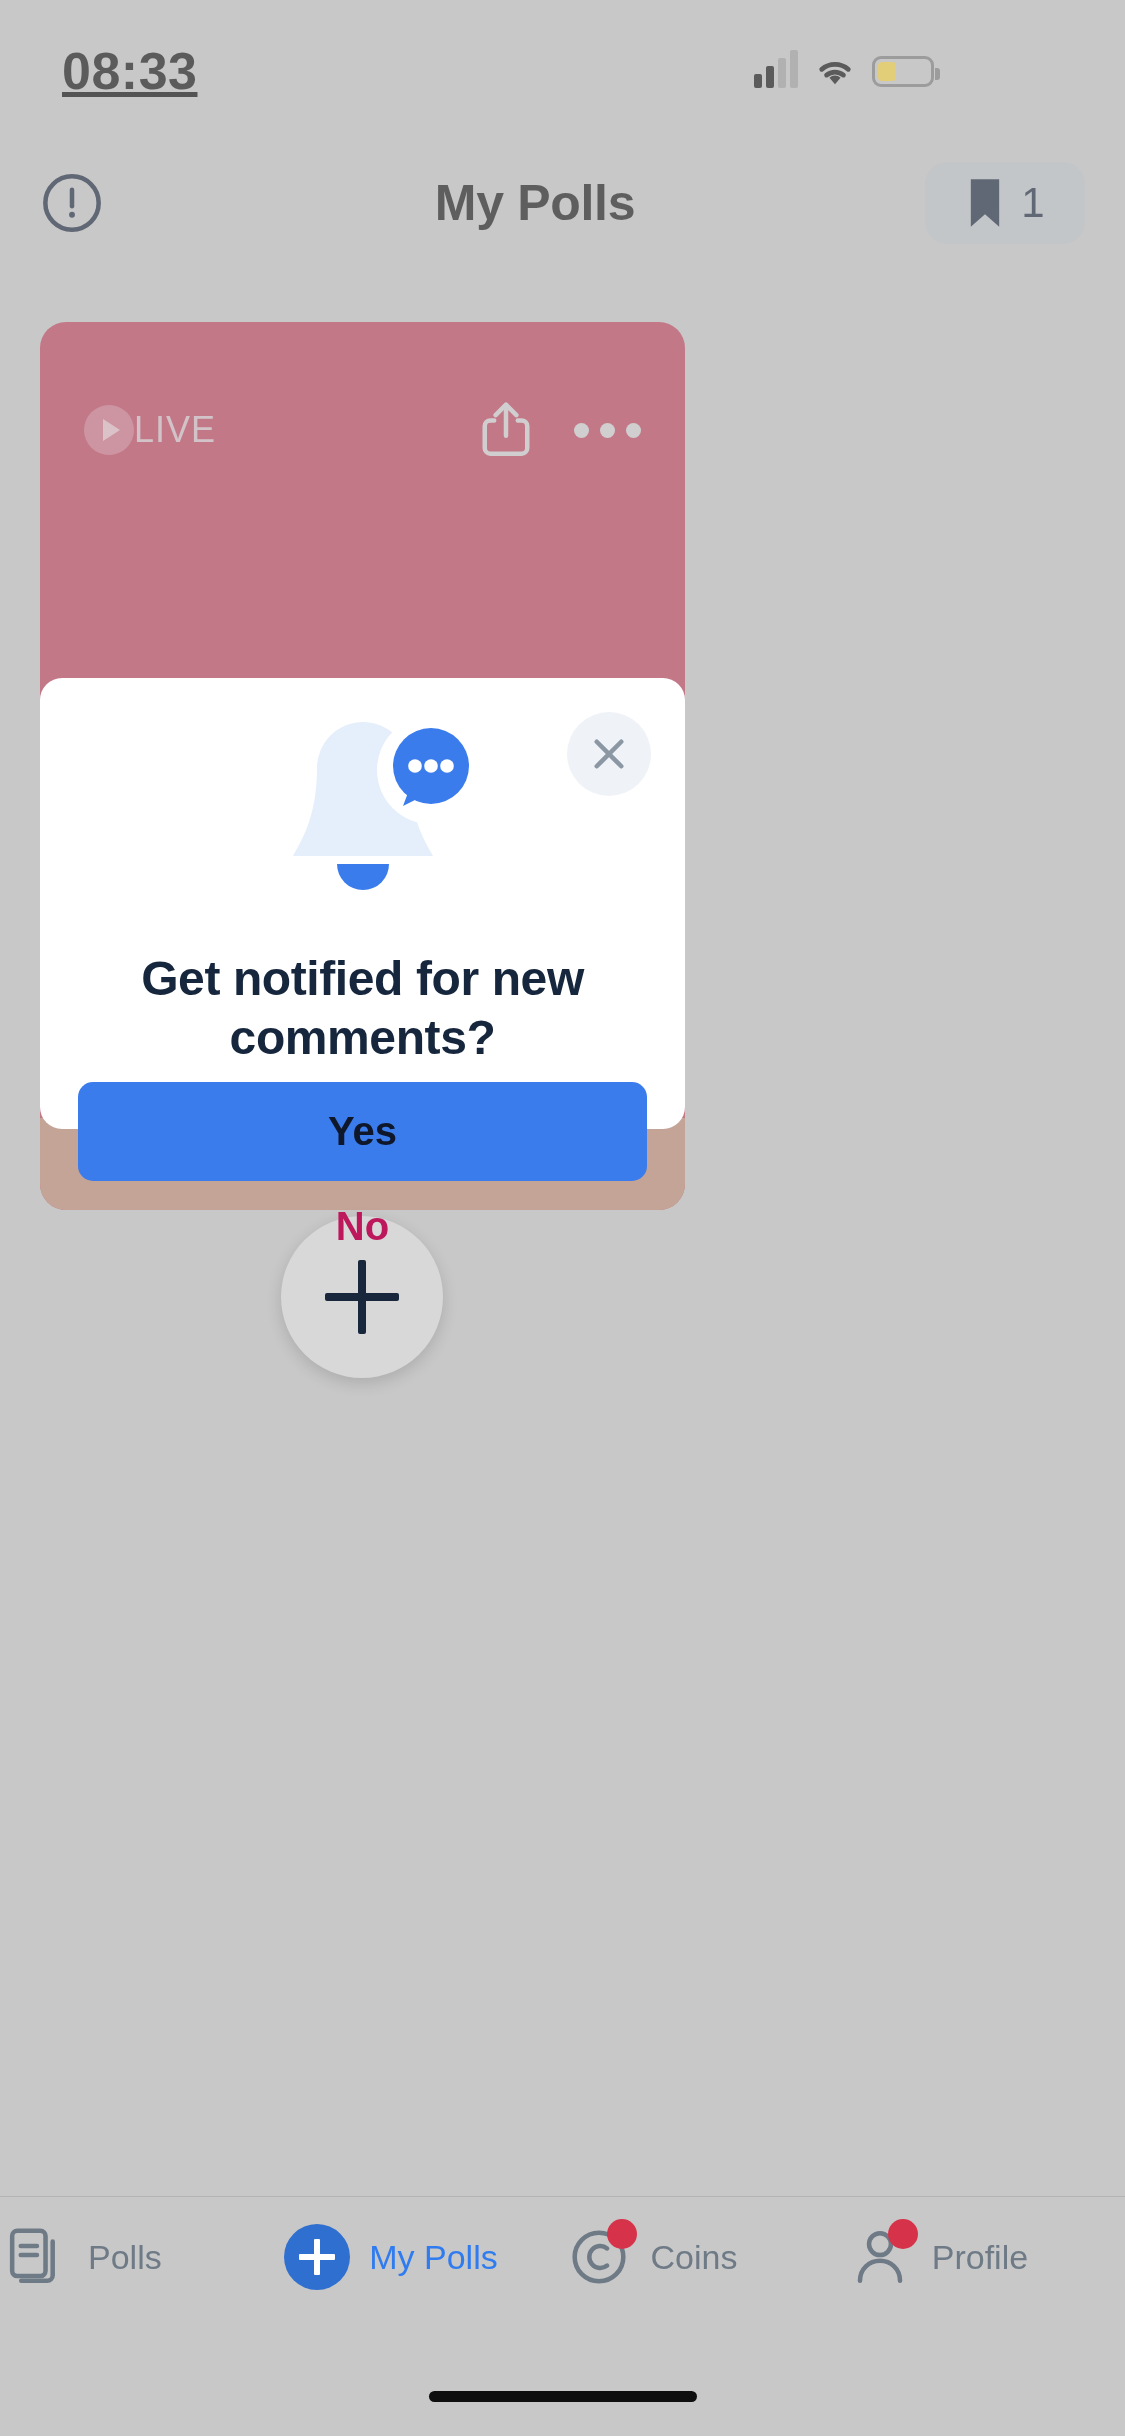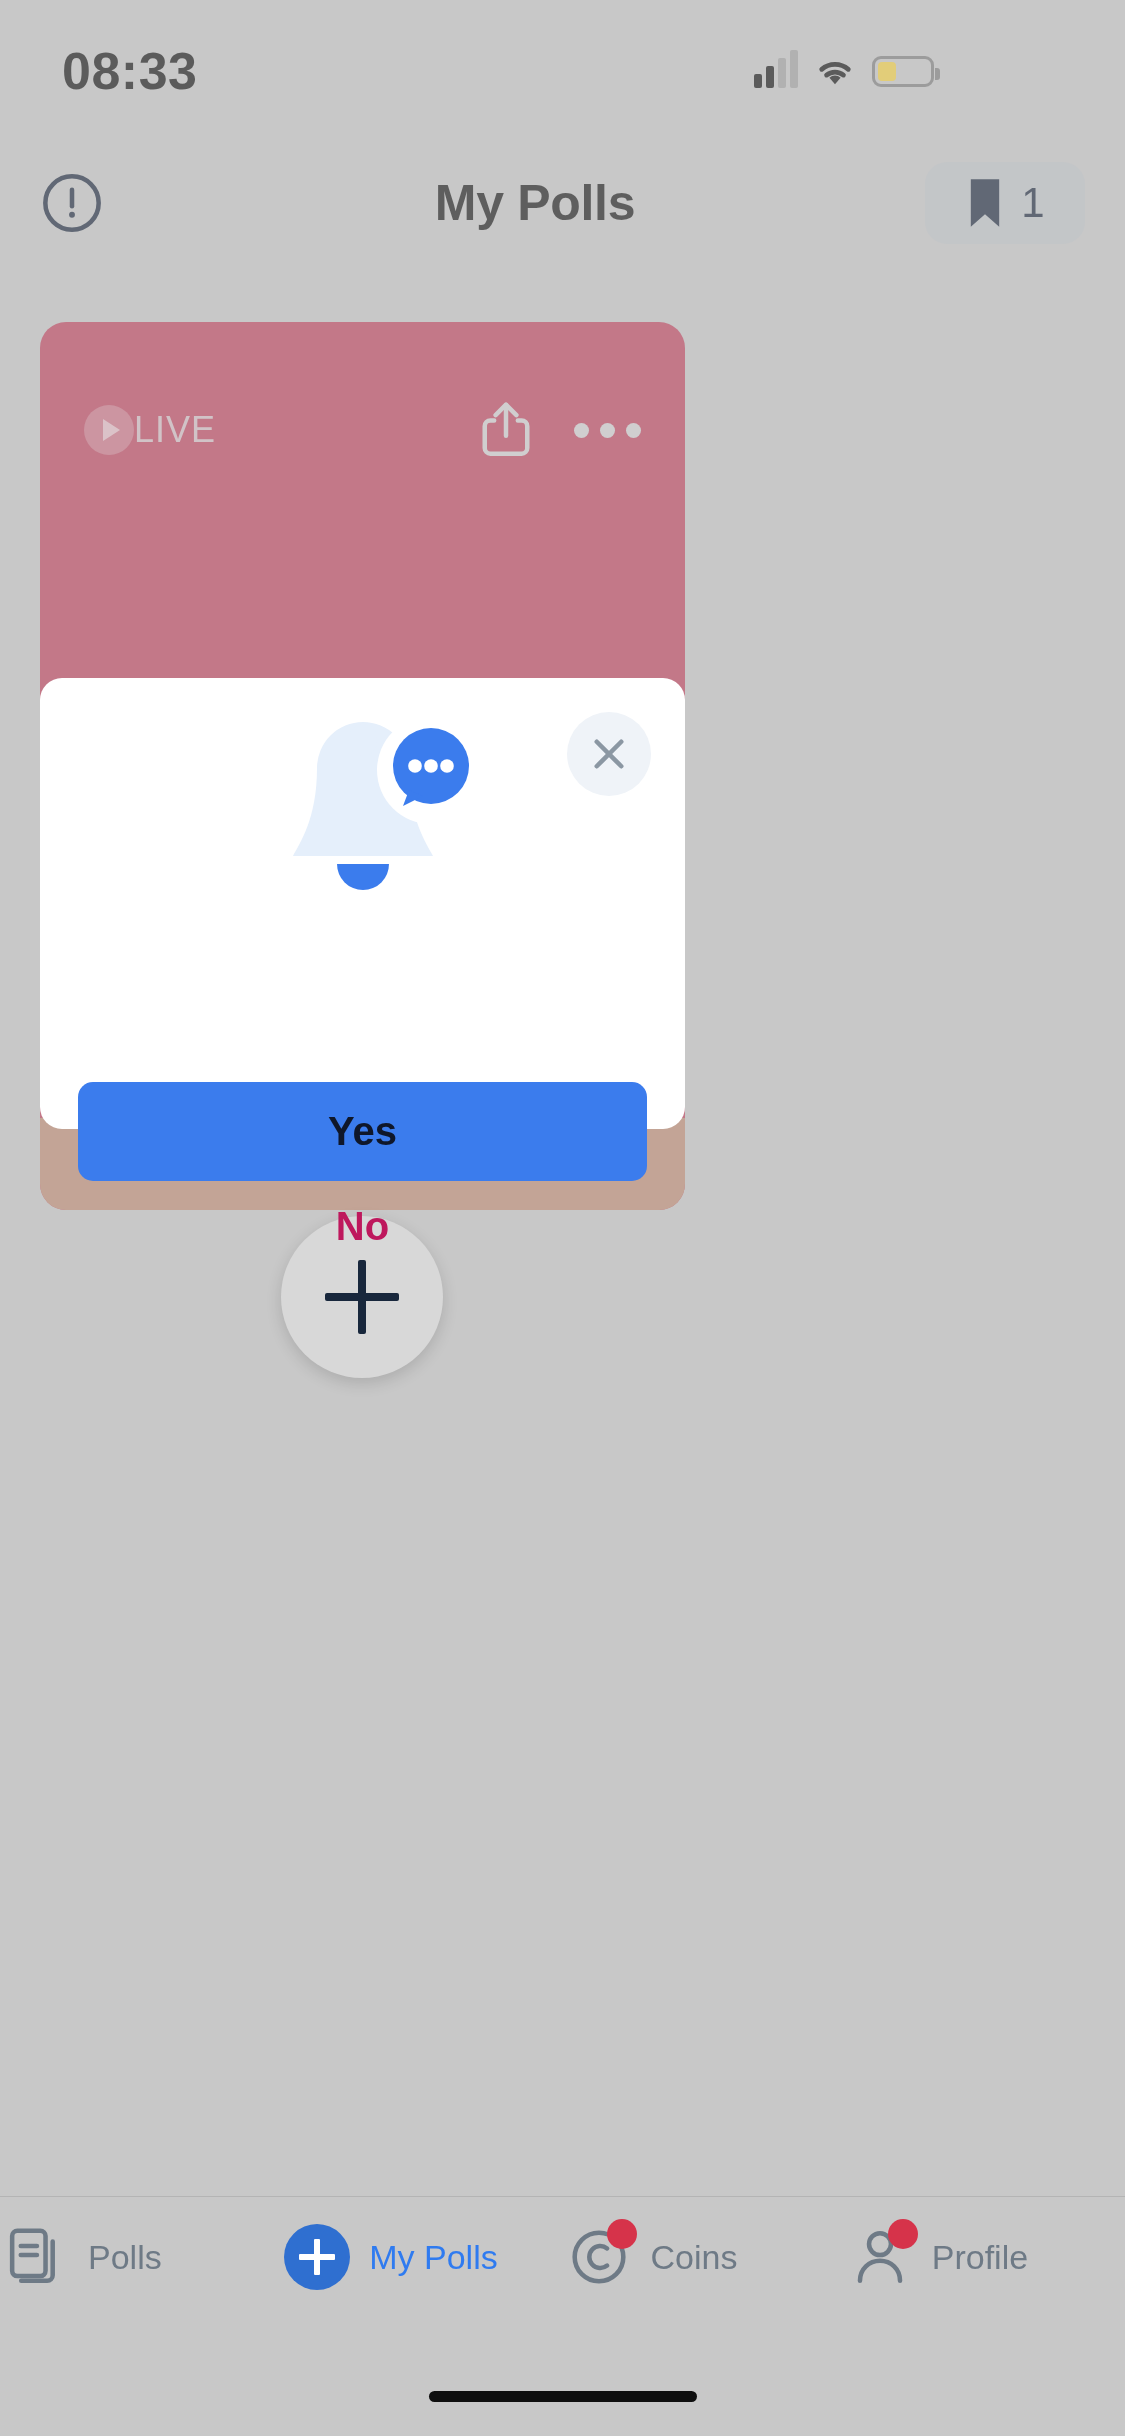--- a/index.html
+++ b/index.html
@@ -13,20 +13,21 @@
   }
 
   
   #screen { position:absolute; inset:0; background:#c8c8c8; }
 
   
   .statusbar{
     position:absolute; top:0; left:0; width:996px; height:132px;
     display:flex; align-items:center; justify-content:space-between;
     padding:0 62px;
+    text-decoration:underline;
   }
   .status-time{
     font-size:52px; font-weight:700; color:#0d0d0d; letter-spacing:0.5px;
     margin-top:10px;
   }
   .status-right{ display:flex; align-items:center; gap:14px; margin-top:10px;}
   .sig{ display:flex; align-items:flex-end; gap:4px; height:34px;}
   .sig i{ display:block; width:8px; background:#0d0d0d; border-radius:2px;}
   .sig i:nth-child(1){height:14px;}
   .sig i:nth-child(2){height:22px;}
@@ -318,18 +319,19 @@
 
         <circle cx="109" cy="31" r="27" fill="#ffffff"></circle>
         <circle cx="109" cy="29" r="19" fill="#3b7ced"></circle>
         <path d="M98 41l-3 8 10-5z" fill="#3b7ced"></path>
         <circle cx="101" cy="29" r="3.4" fill="#ffffff"></circle>
         <circle cx="109" cy="29" r="3.4" fill="#ffffff"></circle>
         <circle cx="117" cy="29" r="3.4" fill="#ffffff"></circle>
       </svg>
     </div>
 
+    <div class="modal-title">Get notified for new comments?</div>
 
     <div class="btn-yes">Yes</div>
     <div class="btn-no">No</div>
   </div>
 
 </div>
 
 </body></html>

